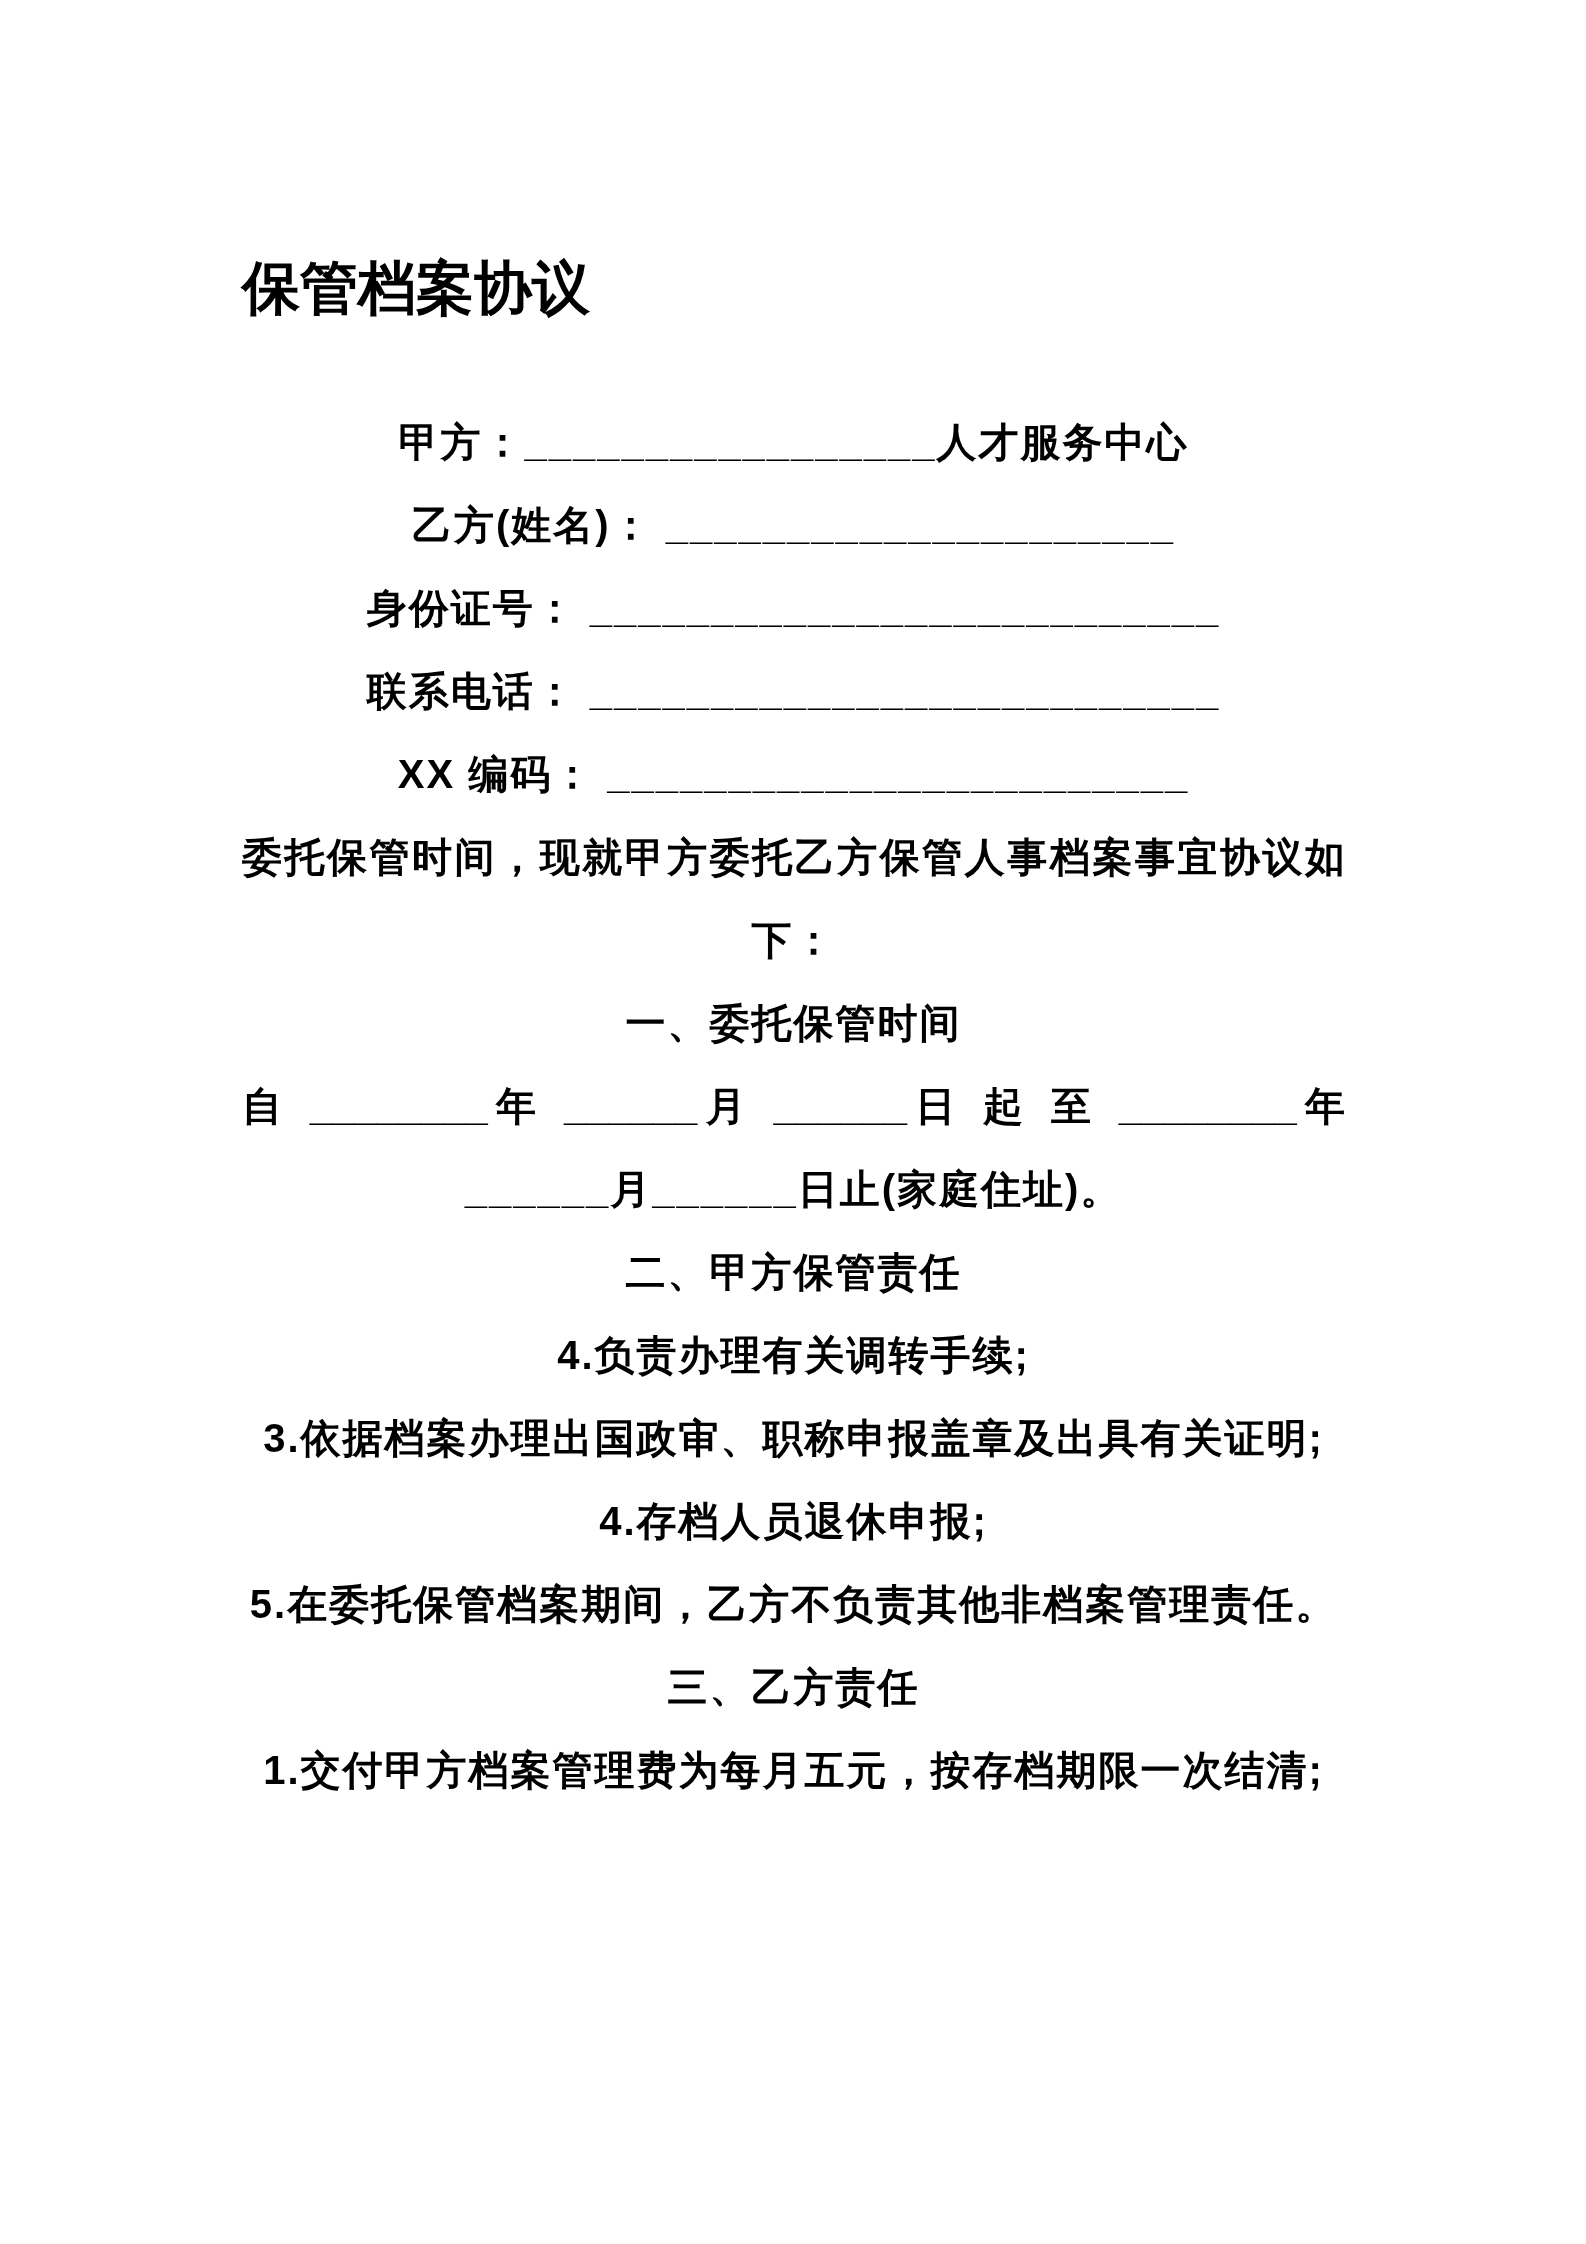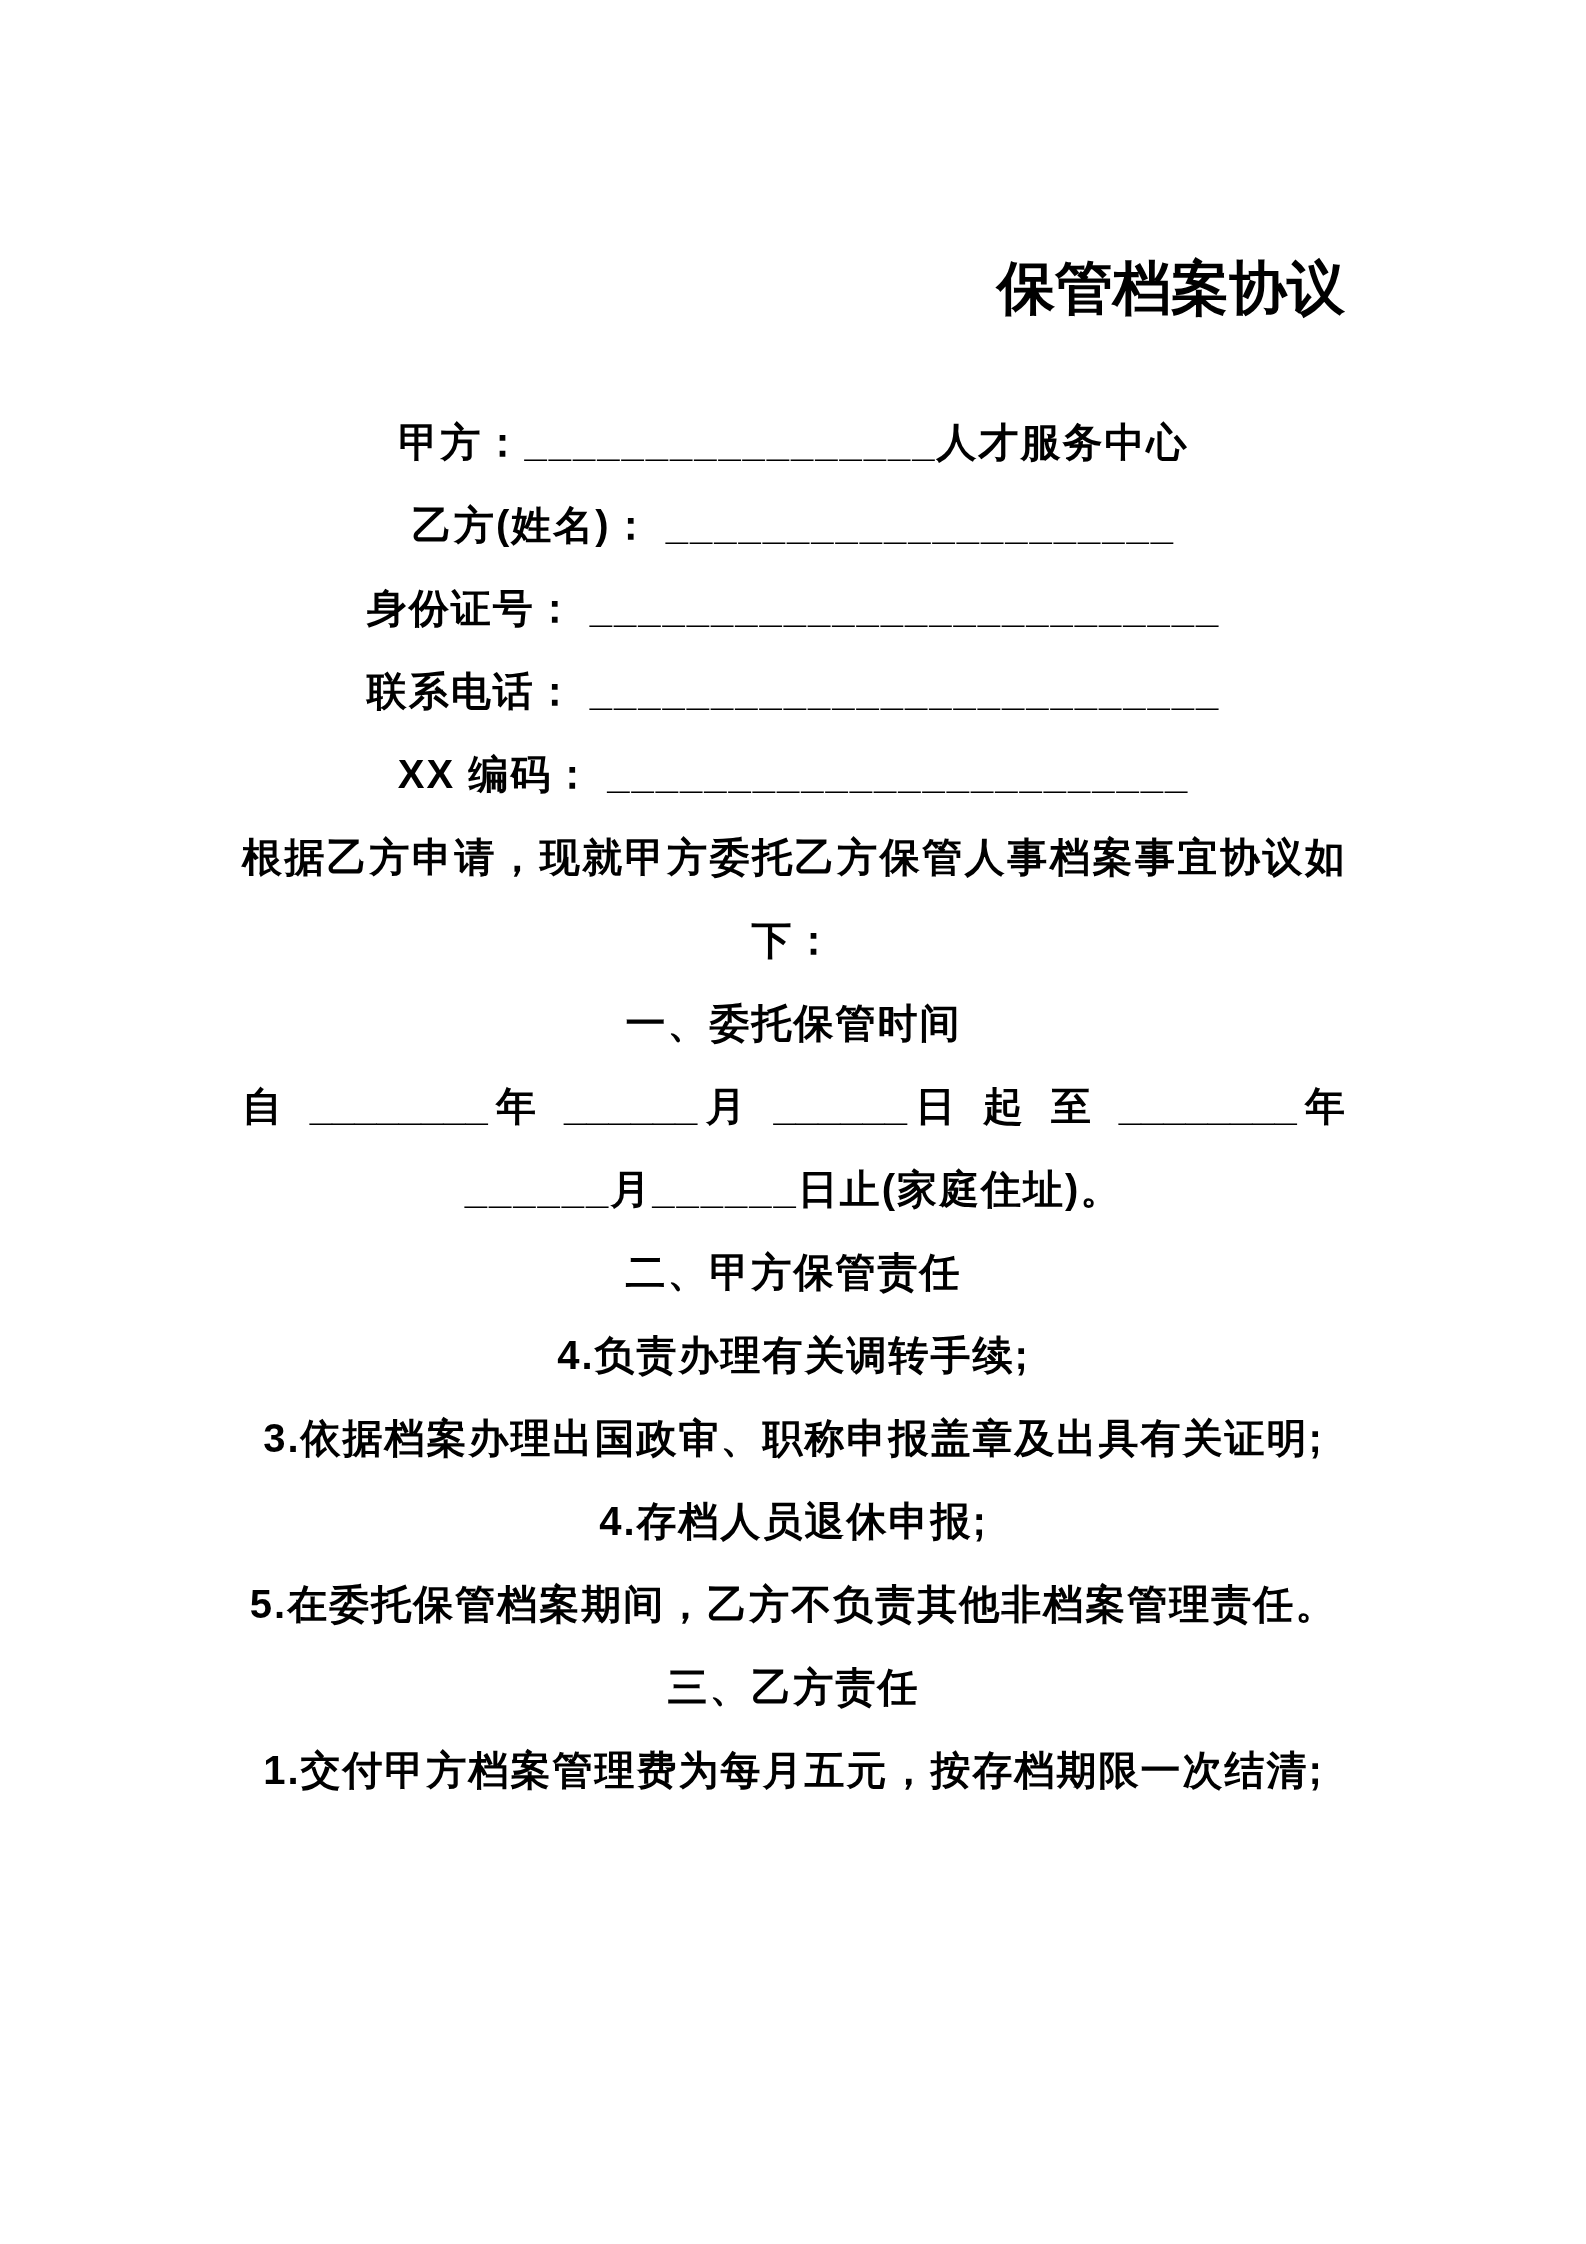--- a/index.html
+++ b/index.html
@@ -16,21 +16,21 @@
     font-family: "Liberation Sans", "DejaVu Sans", sans-serif;
     font-weight: 700;
     overflow: hidden;
     box-sizing: border-box;
     padding: 250px 241px 0 242px;
   }
   .doc-title {
     font-size: 58px;
     line-height: 76px;
     height: 76px;
-    text-align: right;
+    text-align: left;
     letter-spacing: 0px;
     margin: 0 0 75px 0;
     white-space: pre;
   }
   .doc-body {
     width: 1103px;
   }
   .line {
     font-size: 40px;
     height: 83px;
@@ -60,21 +60,21 @@
 
     <div class="line">乙方(姓名)： _____________________</div>
 
     <div class="line">身份证号： __________________________</div>
 
 
     <div class="line">联系电话： __________________________</div>
 
     <div class="line">XX 编码： ________________________</div>
 
-    <div class="line stretch">根据乙方申请，现就甲方委托乙方保管人事档案事宜协议如</div>
+    <div class="line stretch">委托保管时间，现就甲方委托乙方保管人事档案事宜协议如</div>
 
     <div class="line">下：</div>
 
     <div class="line">一、委托保管时间</div>
 
     <div class="line stretch">自 ________年 ______月 ______日 起 至 ________年</div>
 
     <div class="line">______月______日止(家庭住址)。</div>
 
     <div class="line">二、甲方保管责任</div>

